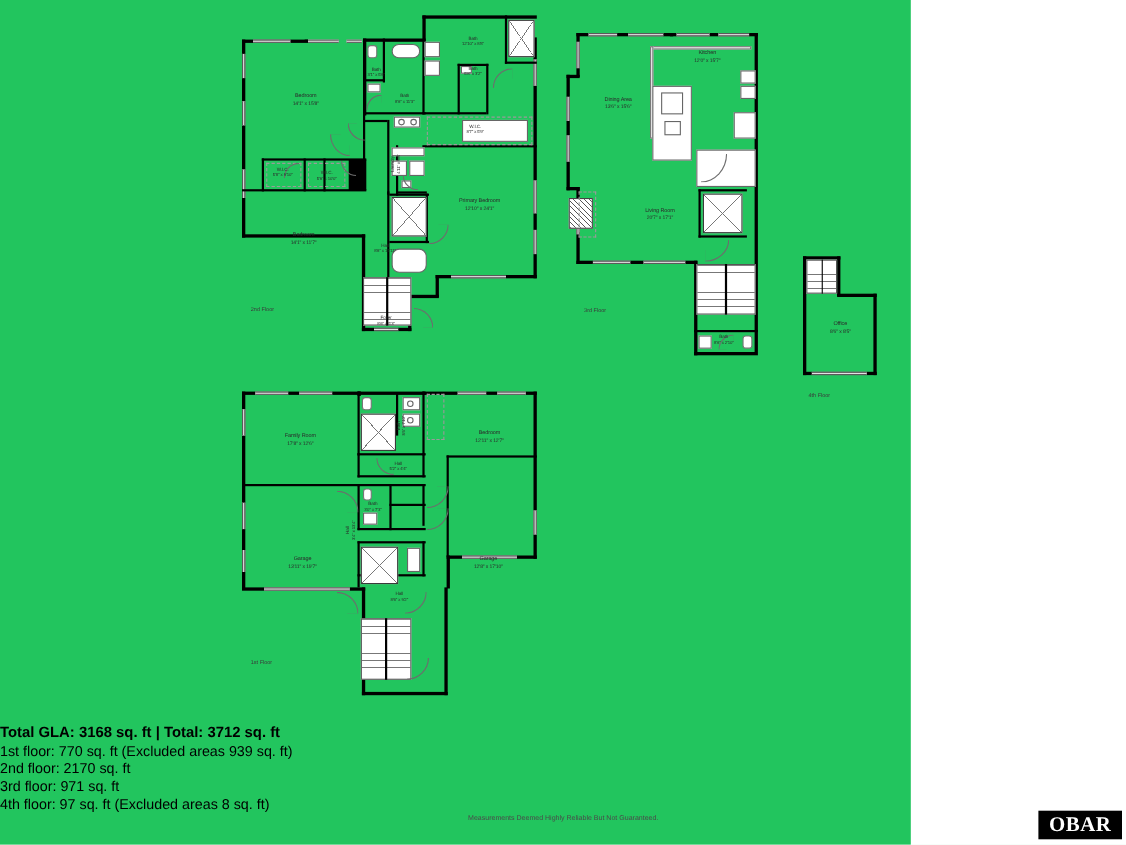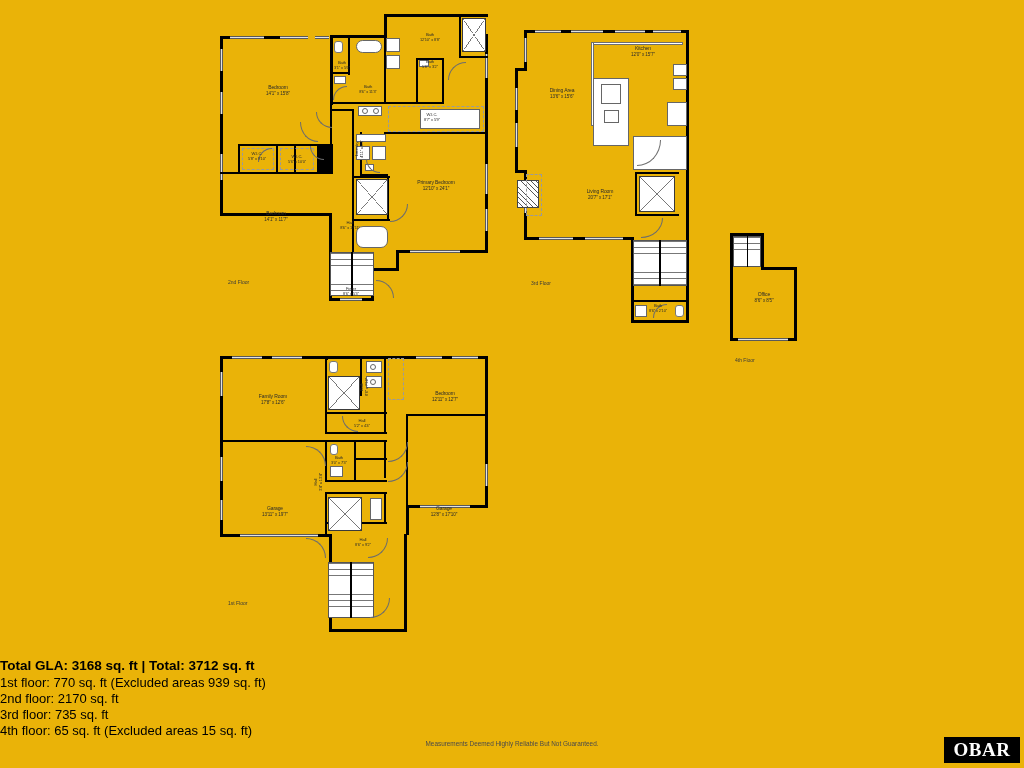--- a/index.html
+++ b/index.html
@@ -3,21 +3,21 @@
 <meta charset="utf-8">
 <style>
   * { box-sizing: border-box; }
   html, body {
     margin: 0; padding: 0;
     width: 1024px; height: 768px;
     background: #ffffff;
     font-family: "Liberation Sans", sans-serif;
     overflow: hidden;
   }
-  #page { position: relative; width: 1024px; height: 768px; background:#eab308; }
+  #page { position: relative; width: 828px; height: 768px; background:#22c55e; }
 
   
   .plan { position: absolute; }
   .wall      { position: absolute; background: #000000; }
   .win       { position: absolute; background: #e2e2e2; border-top: 1px solid #5a5a5a; border-bottom: 1px solid #5a5a5a; }
   .winv      { position: absolute; background: #e2e2e2; border-left: 1px solid #5a5a5a; border-right: 1px solid #5a5a5a; }
   .lbl {
     position: absolute; text-align: center; color: #2b2b2b;
     font-family: "Liberation Sans", sans-serif; line-height: 1.15;
     white-space: nowrap; transform: translate(-50%, -50%);
@@ -417,18 +417,18 @@
       <span class="nm">Garage</span>
       <span class="dim">12'8" x 17'10"</span>
       </div>
 
     <div class="floor-tag" style="left:8px; top:248px;">1st Floor</div>
   </div>
 
   <div id="sum-title">Total GLA: 3168 sq. ft  |  Total: 3712 sq. ft</div>
   <div class="sum-line" style="top:675px;">1st floor: 770 sq. ft (Excluded areas 939 sq. ft)</div>
   <div class="sum-line" style="top:691px;">2nd floor: 2170 sq. ft</div>
-  <div class="sum-line" style="top:707px;">3rd floor: 735 sq. ft</div>
-  <div class="sum-line" style="top:723px;">4th floor: 65 sq. ft (Excluded areas 15 sq. ft)</div>
+  <div class="sum-line" style="top:707px;">3rd floor: 971 sq. ft</div>
+  <div class="sum-line" style="top:723px;">4th floor: 97 sq. ft (Excluded areas 8 sq. ft)</div>
   <div id="disclaimer">Measurements Deemed Highly Reliable But Not Guaranteed.</div>
   <div id="obar">OBAR</div>
 
 </div>
 
 </body></html>

